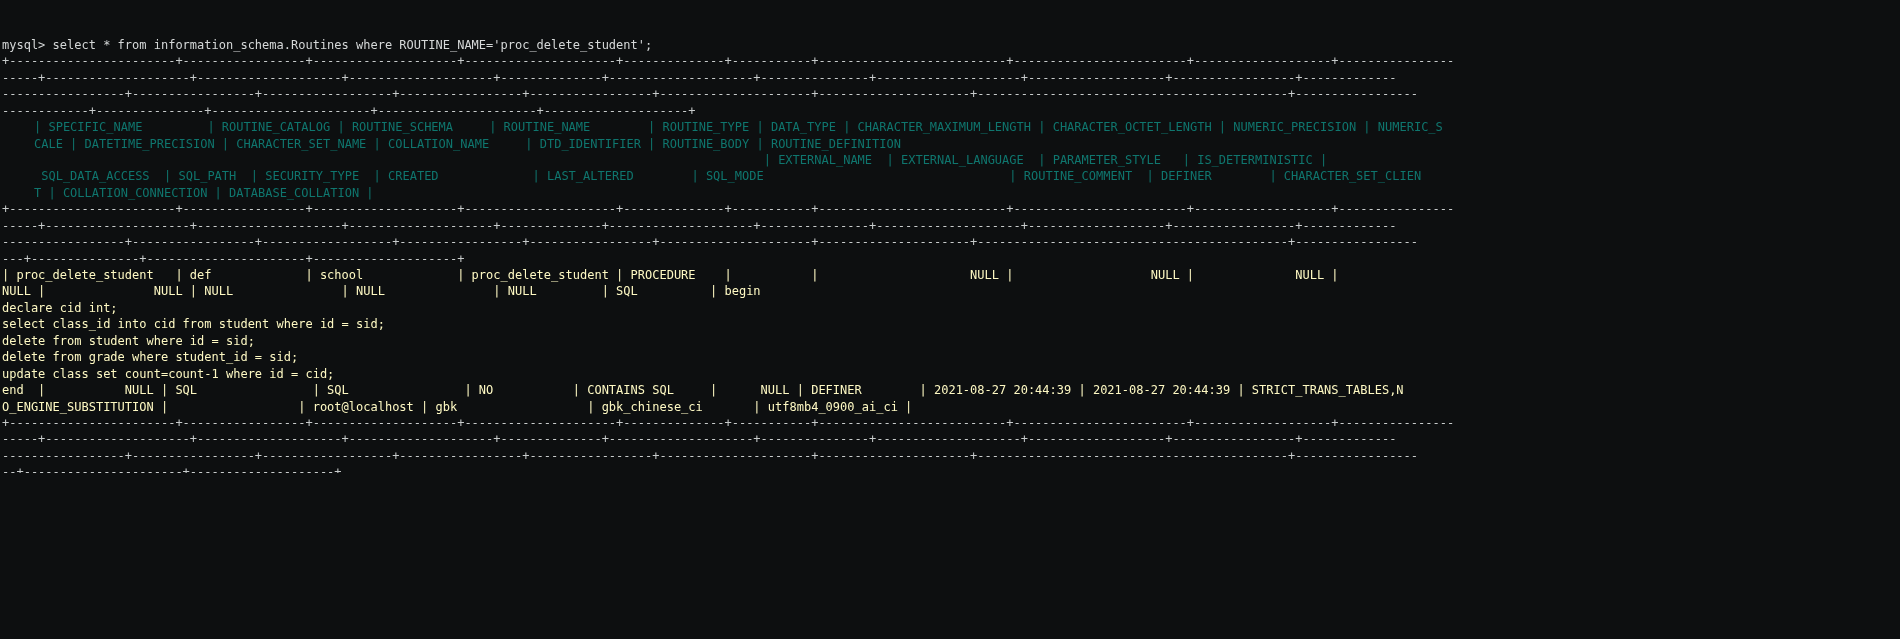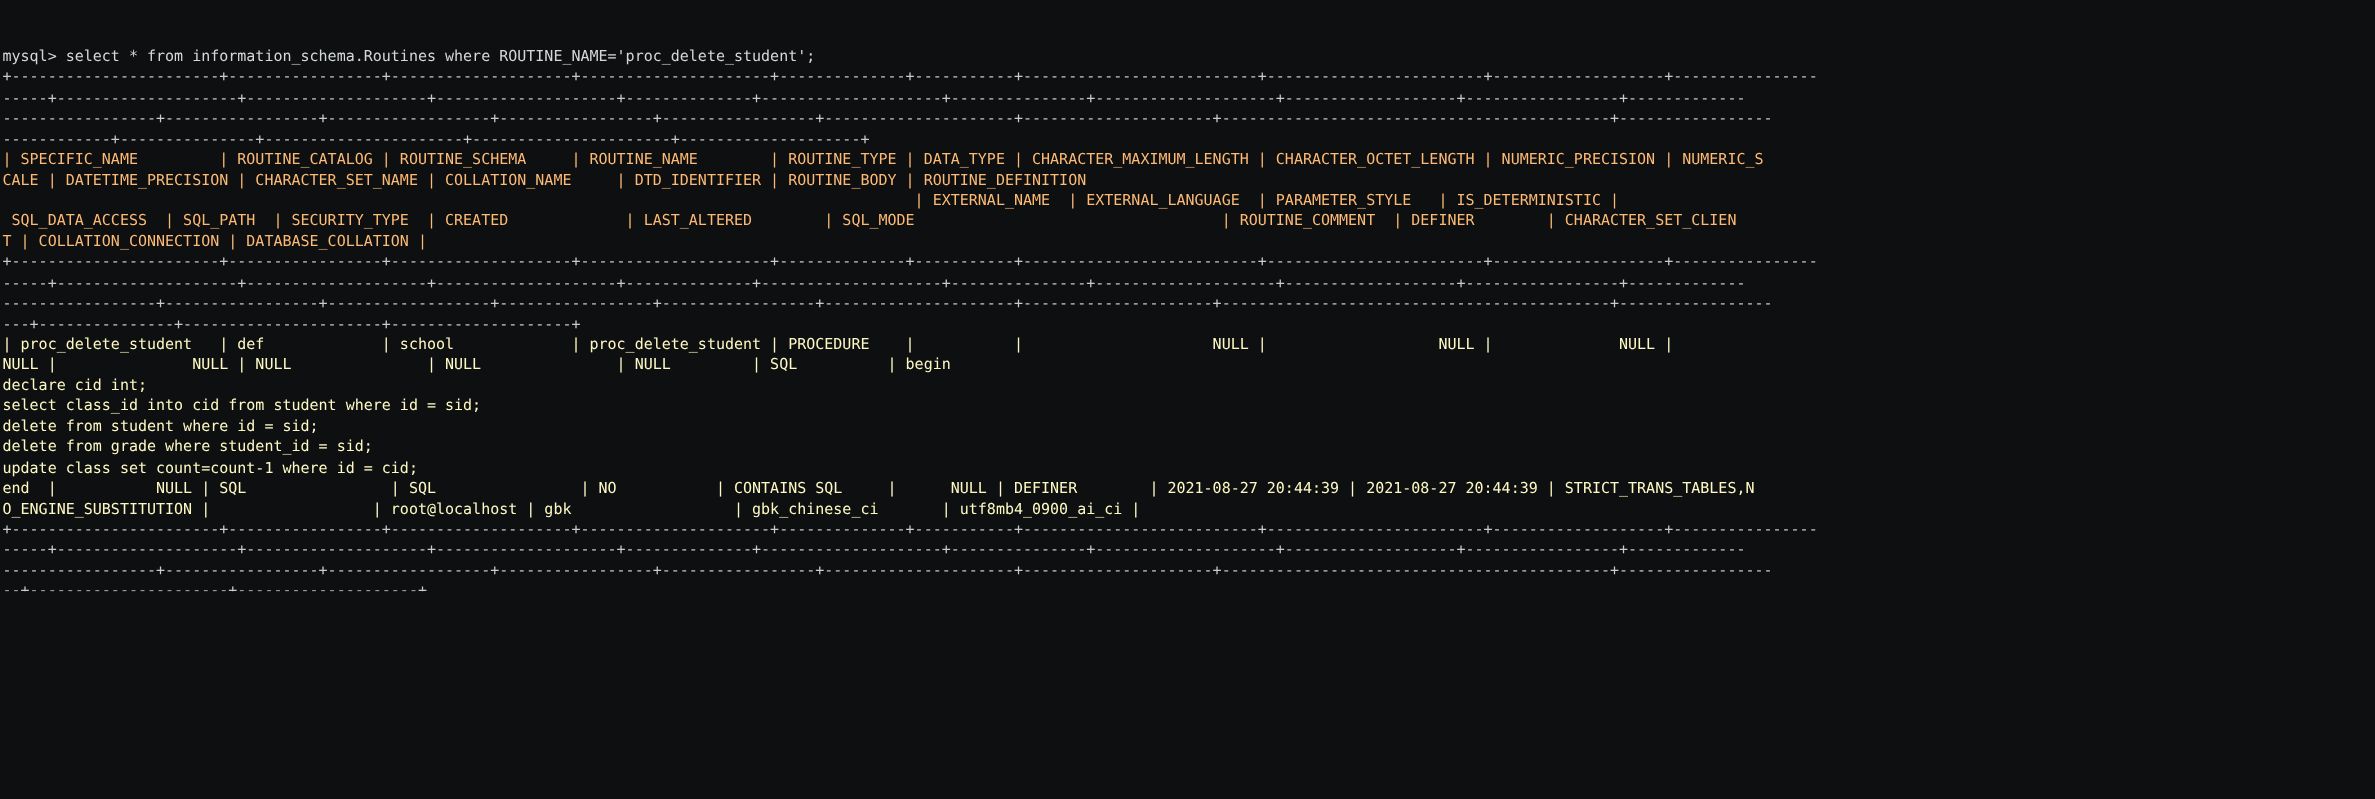--- a/index.html
+++ b/index.html
@@ -32,21 +32,22 @@
     height: 16.45px;
     font-family: "DejaVu Sans Mono", "Liberation Mono", monospace;
   }
   .rule {
     color: #c8cccc;
   }
   .prompt-line {
     color: #d5d8d8;
   }
   .hdr {
-    color: #fdba74;
+    color: #0f766e;
+    margin-left: 32px;
   }
   .data {
     color: #fef9c3;
   }
   .footer {
     color: #f0abfc;
   }
 </style>
 </head>
 <body>

